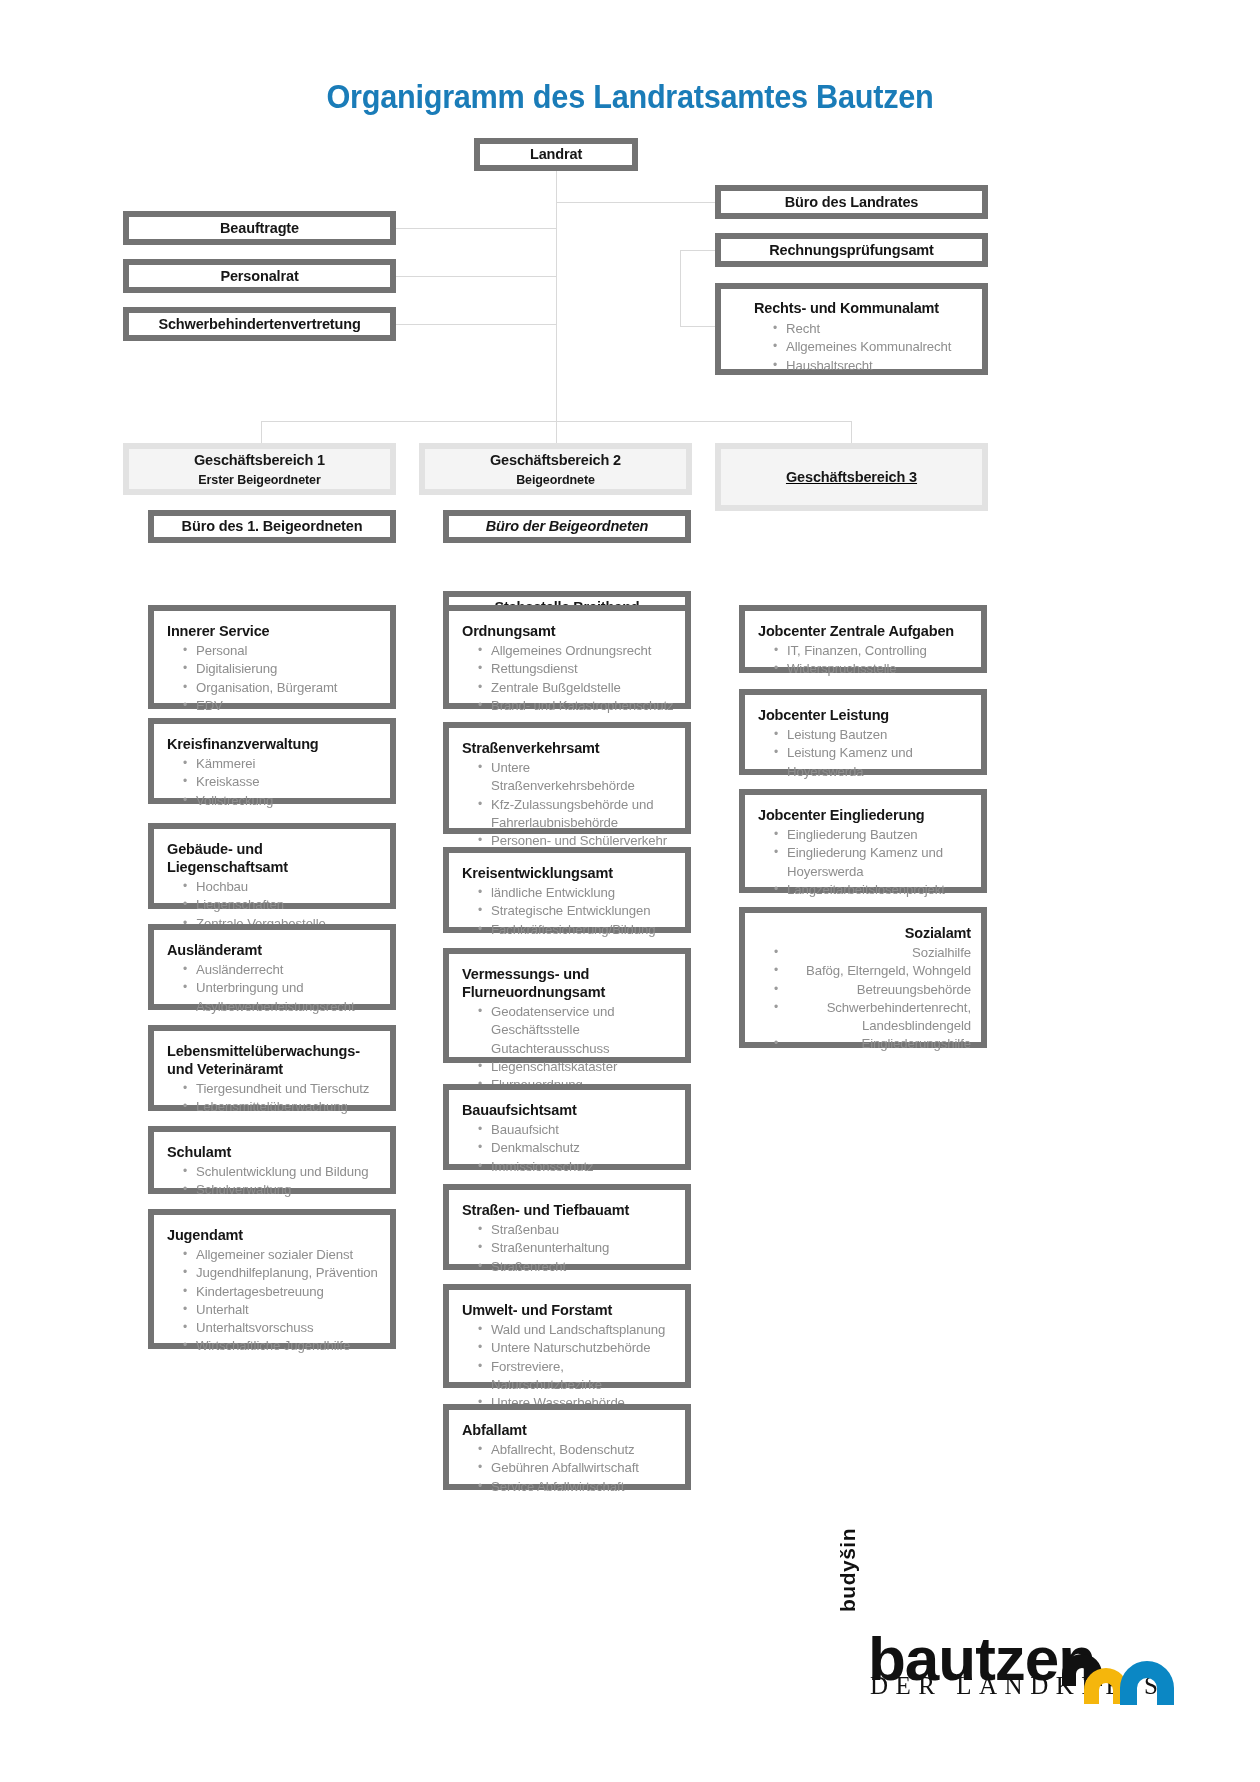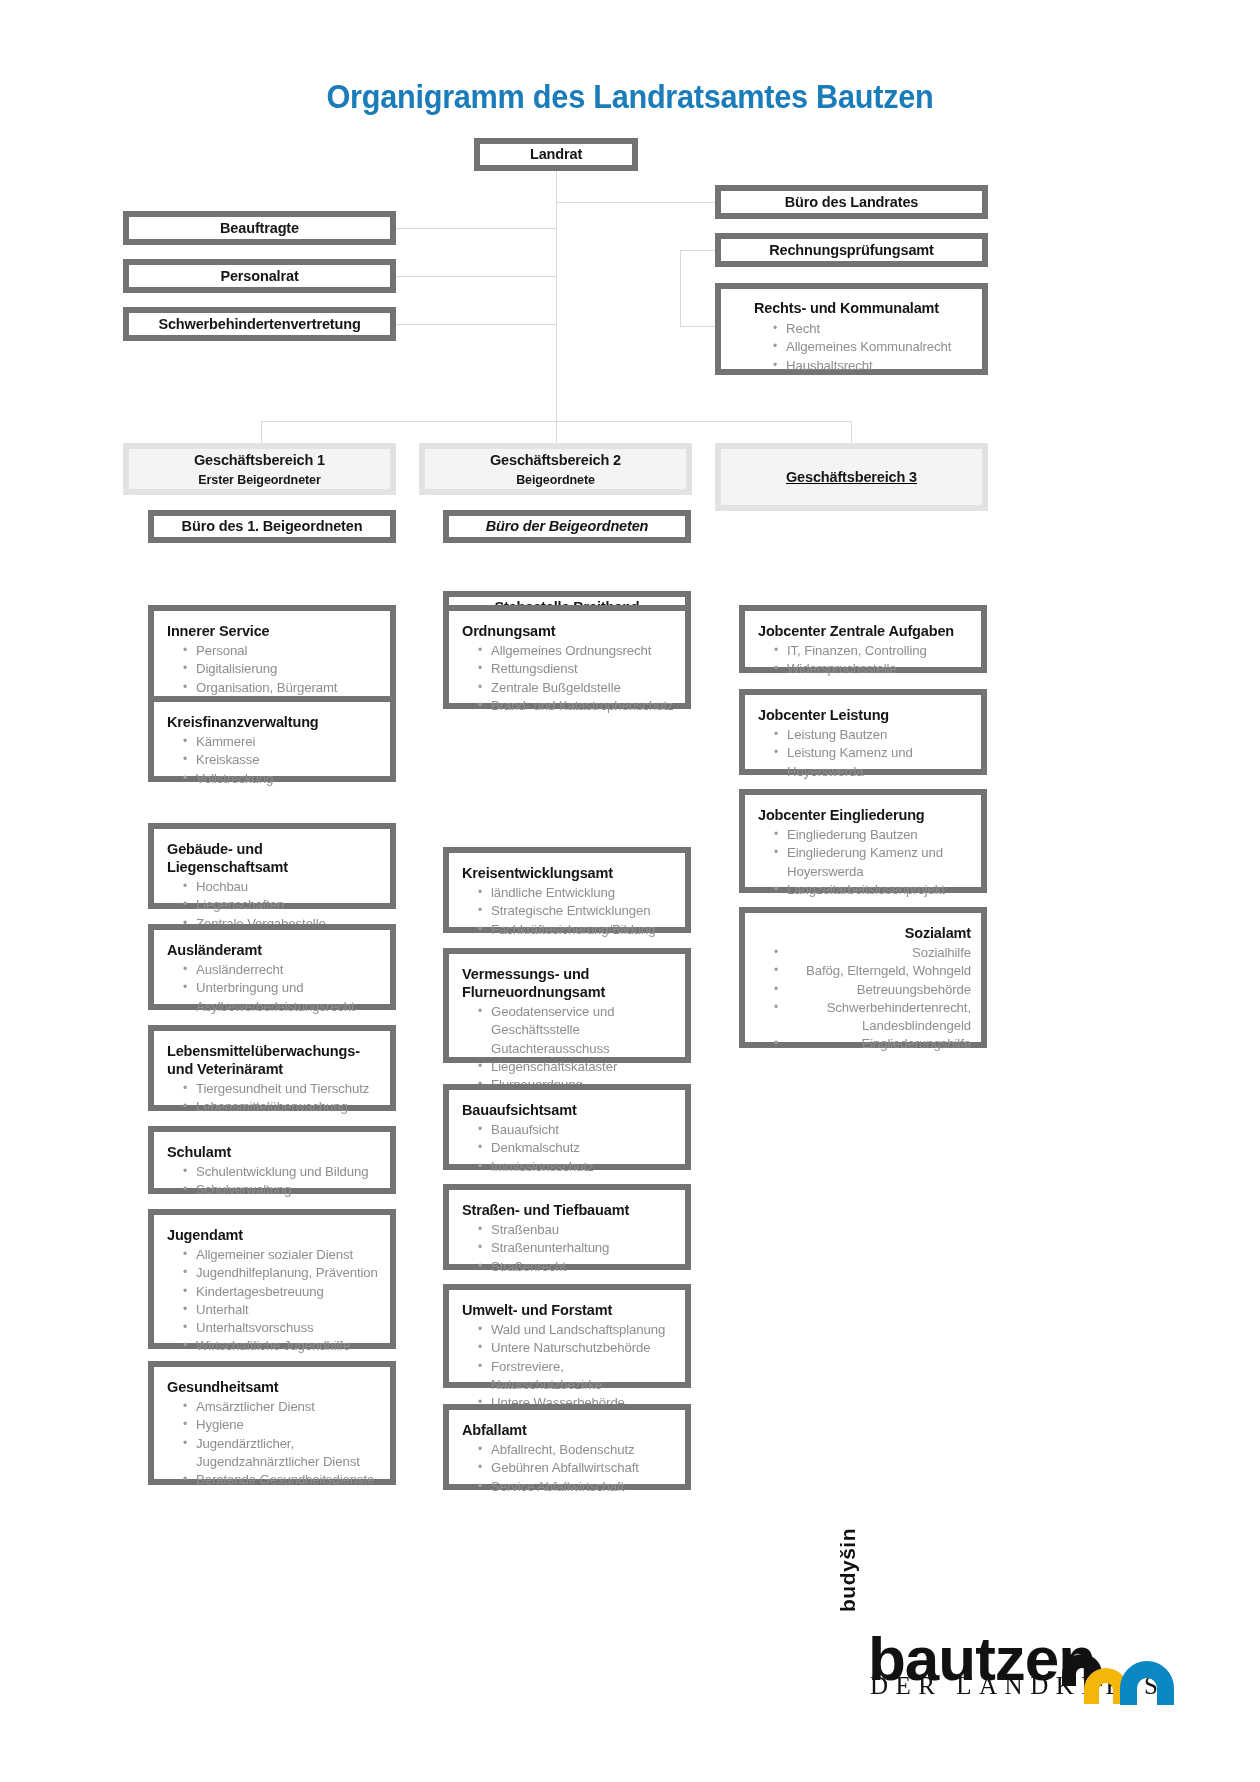--- a/index.html
+++ b/index.html
@@ -189,21 +189,21 @@
   <div class="box listbox" style="left:148px;top:605px;width:248px;height:104px;">
     <span class="title">Innerer Service</span>
     <ul class="items">
       <li>Personal</li>
       <li>Digitalisierung</li>
       <li>Organisation, Bürgeramt</li>
       <li>EDV</li>
     </ul>
   </div>
 
-  <div class="box listbox" style="left:148px;top:696px;width:248px;height:86px;">
+  <div class="box listbox" style="left:148px;top:718px;width:248px;height:86px;">
     <span class="title">Kreisfinanzverwaltung</span>
     <ul class="items">
       <li>Kämmerei</li>
       <li>Kreiskasse</li>
       <li>Vollstreckung</li>
     </ul>
   </div>
 
   <div class="box listbox" style="left:148px;top:823px;width:248px;height:86px;">
     <span class="title">Gebäude- und Liegenschaftsamt</span>
@@ -243,40 +243,39 @@
     <ul class="items">
       <li>Allgemeiner sozialer Dienst</li>
       <li>Jugendhilfeplanung, Prävention</li>
       <li>Kindertagesbetreuung</li>
       <li>Unterhalt</li>
       <li>Unterhaltsvorschuss</li>
       <li>Wirtschaftliche Jugendhilfe</li>
     </ul>
   </div>
 
-  <div class="box listbox" style="left:148px;top:1361px;width:248px;height:124px;">
-    <span class="title">Gesundheitsamt</span>
-    <ul class="items">
-      <li>Amsärztlicher Dienst</li>
-      <li>Hygiene</li>
-      <li>Jugendärztlicher, Jugendzahnärztlicher Dienst</li>
-      <li>Beratende Gesundheitsdienste</li>
-    </ul>
-  </div>
 
   <div class="box listbox" style="left:443px;top:605px;width:248px;height:104px;">
     <span class="title">Ordnungsamt</span>
     <ul class="items">
       <li>Allgemeines Ordnungsrecht</li>
       <li>Rettungsdienst</li>
       <li>Zentrale Bußgeldstelle</li>
       <li>Brand- und Katastrophenschutz</li>
     </ul>
   </div>
 
+  <div class="box listbox" style="left:443px;top:722px;width:248px;height:112px;">
+    <span class="title">Straßenverkehrsamt</span>
+    <ul class="items">
+      <li>Untere Straßenverkehrsbehörde</li>
+      <li>Kfz-Zulassungsbehörde und Fahrerlaubnisbehörde</li>
+      <li>Personen- und Schülerverkehr</li>
+    </ul>
+  </div>
 
   <div class="box listbox" style="left:443px;top:847px;width:248px;height:86px;">
     <span class="title">Kreisentwicklungsamt</span>
     <ul class="items">
       <li>ländliche Entwicklung</li>
       <li>Strategische Entwicklungen</li>
       <li>Fachkräftesicherung/Bildung</li>
     </ul>
   </div>
 

